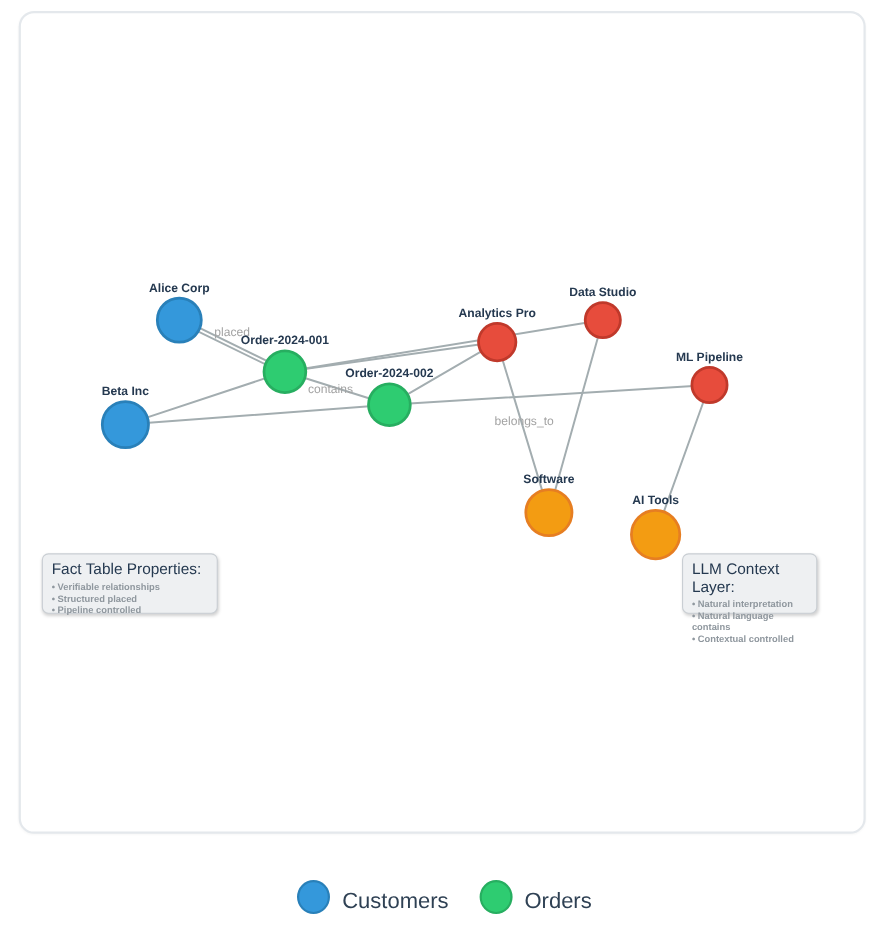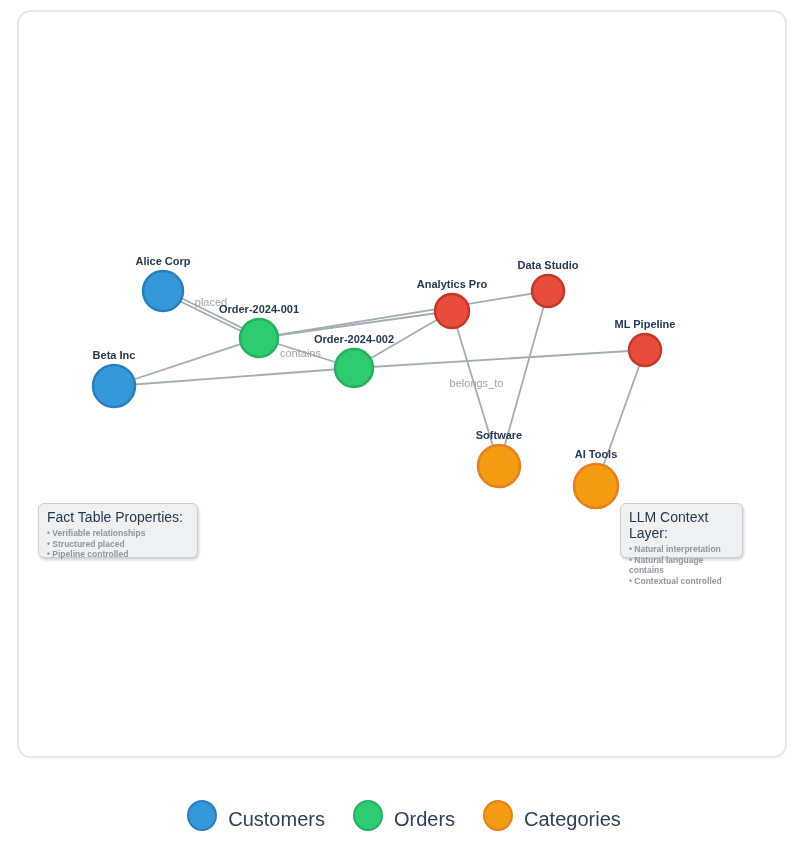--- a/index.html
+++ b/index.html
@@ -98,17 +98,13 @@
 
 <div class="legend">
   <div class="legend-item">
     <span class="legend-swatch" style="background: rgb(52, 152, 219); border-color: rgb(41, 128, 185);"></span>
     <span class="legend-label">Customers</span>
   </div>
   <div class="legend-item">
     <span class="legend-swatch" style="background: rgb(46, 204, 113); border-color: rgb(39, 174, 96);"></span>
     <span class="legend-label">Orders</span>
   </div>
-  <div class="legend-item">
-    <span class="legend-swatch" style="background: rgb(243, 156, 18); border-color: rgb(230, 126, 34);"></span>
-    <span class="legend-label">Categories</span>
-  </div>
 </div>
 
 </body></html>

